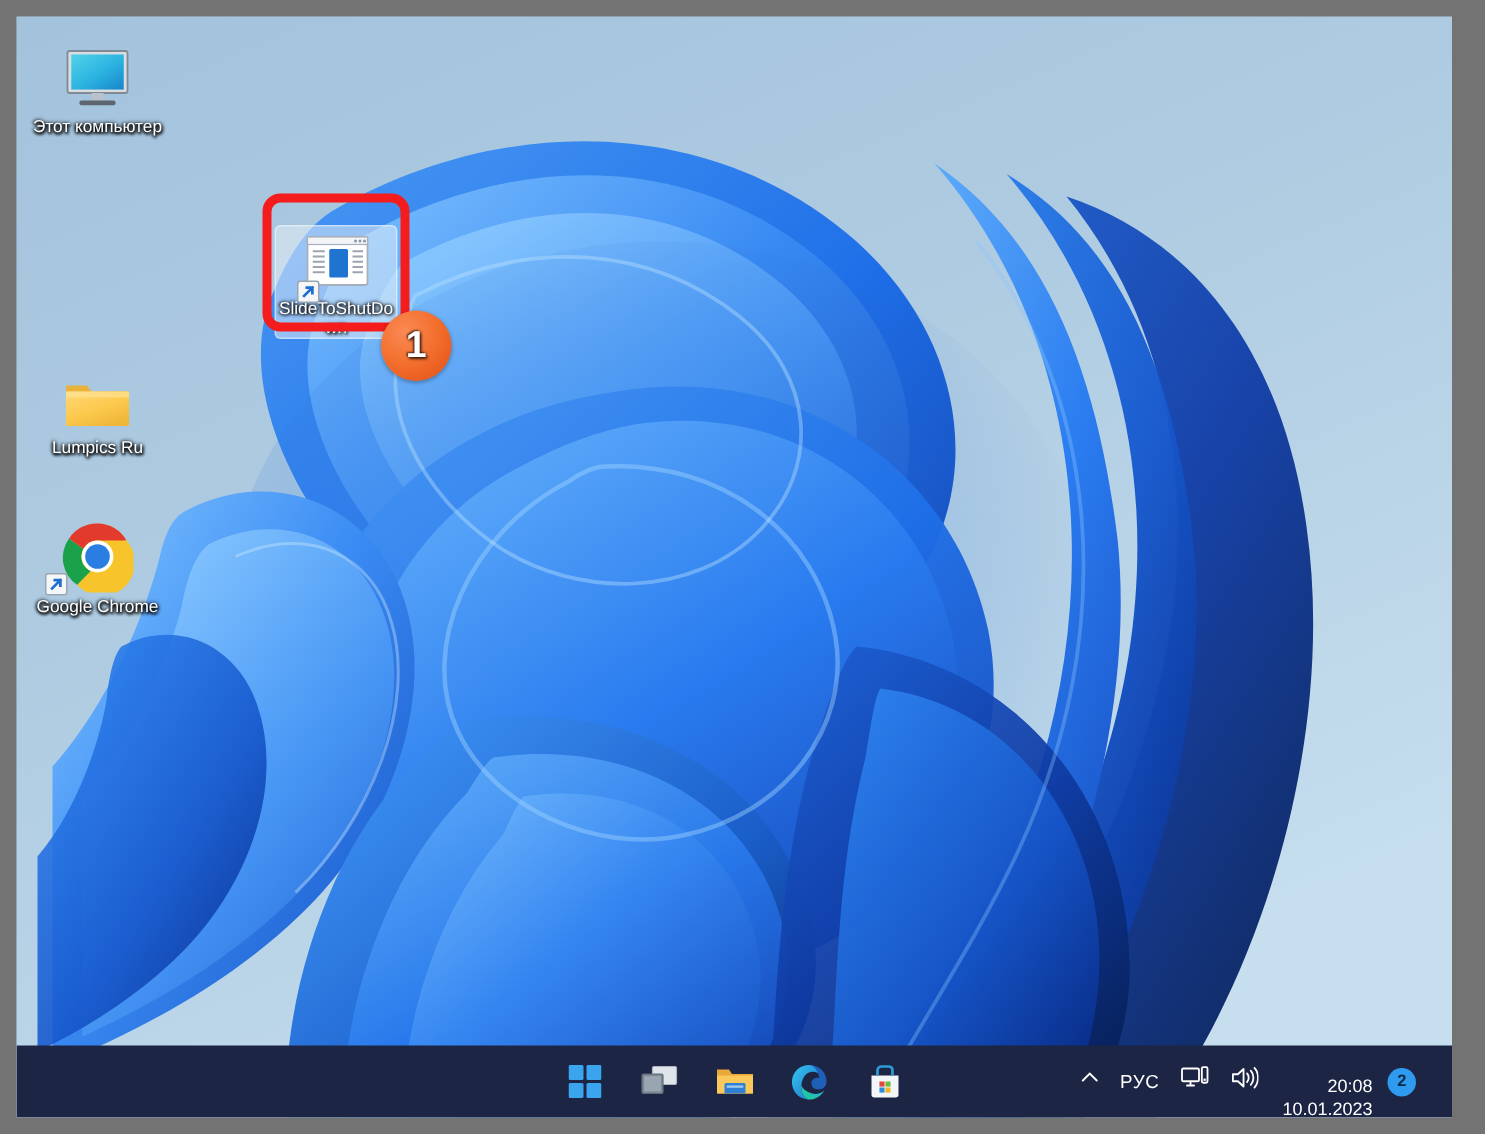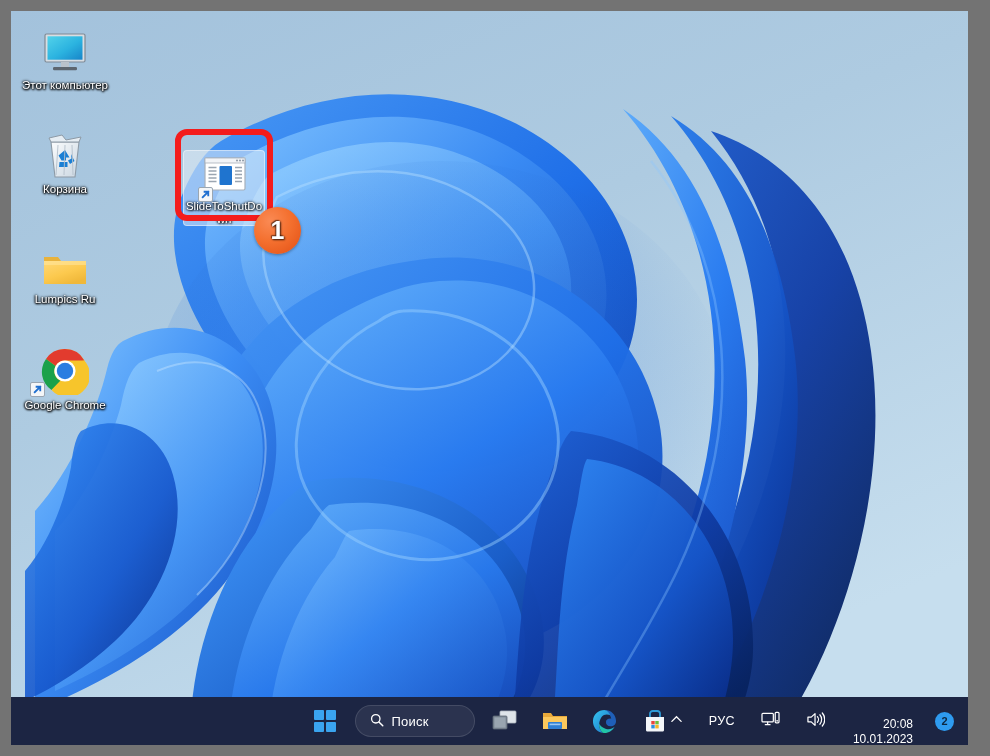--- a/index.html
+++ b/index.html
@@ -172,25 +172,25 @@
     align-items: center;
     gap: 8px;
     color: #ffffff;
     font-size: 13px;
   }
   #search-pill .label { letter-spacing: .2px; }
 
   
   #tray {
     position: absolute;
-    right: 10px;
+    right: 20px;
     height: 48px;
     display: flex;
     align-items: center;
-    gap: 12px;
+    gap: 0px;
     color: #ffffff;
   }
   .tray-item {
     height: 40px;
     display: flex;
     align-items: center;
     justify-content: center;
     padding: 0 7px;
     border-radius: 4px;
     cursor: default;
@@ -324,41 +324,20 @@
           </defs>
           <rect x="4" y="3" width="40" height="28" rx="1.5" fill="#d8dde2" stroke="#7f8a95" stroke-width="1.2"></rect>
           <rect x="6.5" y="5.3" width="35" height="23.4" fill="url(#scr)"></rect>
           <rect x="20" y="31" width="8" height="5" fill="#b9c2cb"></rect>
           <rect x="12" y="36" width="24" height="3.2" rx="1.2" fill="#5d666f"></rect>
         </svg>
       </div>
       <div class="caption">Этот компьютер</div>
     </div>
 
-    <div class="desk-icon" style="left:11px; top:118px;">
-      <div class="glyph">
-        <svg width="42" height="46" viewBox="0 0 42 46" xmlns="http://www.w3.org/2000/svg">
-          <defs>
-            <linearGradient id="bin" x1="0" y1="0" x2="1" y2="1">
-              <stop offset="0%" stop-color="#ffffff" stop-opacity=".95"></stop>
-              <stop offset="100%" stop-color="#cfd9e2" stop-opacity=".9"></stop>
-            </linearGradient>
-          </defs>
-          <path d="M7 9 L35 9 L31 44 L11 44 Z" fill="url(#bin)" stroke="#8d9aa6" stroke-width="1.1"></path>
-          <path d="M5 5 L18 2 L22 7 L37 4 L35 9 L7 9 Z" fill="#e6edf3" stroke="#8d9aa6" stroke-width="1"></path>
-          <g fill="#1b7fd4">
-            <path d="M21 17 L25.5 24.5 L22 24.5 L22 27.5 L17.5 27.5 L14.5 22.5 Z"></path>
-            <path d="M27 21 L30.5 28 L26 31 L24 27.5 L27.5 25.5 Z"></path>
-            <path d="M15.5 29 L23.5 29 L23.5 34 L15 34 Z"></path>
-          </g>
-          <path d="M14 12 L12 42 M21 12 L20 42 M28 12 L29 42" stroke="#b4c0cb" stroke-width=".9" fill="none"></path>
-        </svg>
-      </div>
-      <div class="caption">Корзина</div>
-    </div>
 
     <div class="desk-icon" style="left:11px; top:334px;">
       <div class="glyph">
         <svg width="48" height="48" viewBox="0 0 48 48" xmlns="http://www.w3.org/2000/svg">
           <circle cx="24" cy="24" r="22" fill="#f7c52b"></circle>
           <path d="M24 2 A22 22 0 0 1 43.3 13.4 L24 13.4 A10.6 10.6 0 0 0 14.6 19 L5 12 A22 22 0 0 1 24 2 Z" fill="#e23b2e"></path>
           <path d="M5 12 L14.6 19 A10.6 10.6 0 0 0 19.5 33.8 L10.5 43 A22 22 0 0 1 5 12 Z" fill="#1aa14a"></path>
           <path d="M43.3 13.4 A22 22 0 0 1 10.5 43 L19.5 33.8 A10.6 10.6 0 0 0 33 24 A10.6 10.6 0 0 0 29.8 16.4 Z" fill="#f7c52b"></path>
           <circle cx="24" cy="24" r="10.6" fill="#ffffff"></circle>
           <circle cx="24" cy="24" r="8.2" fill="#2a7de1"></circle>
@@ -425,29 +404,20 @@
 
         <div class="tb-btn">
           <svg width="22" height="22" viewBox="0 0 22 22" xmlns="http://www.w3.org/2000/svg">
             <rect x="0" y="0" width="10" height="10" rx="1" fill="#3aa4ef"></rect>
             <rect x="12" y="0" width="10" height="10" rx="1" fill="#3aa4ef"></rect>
             <rect x="0" y="12" width="10" height="10" rx="1" fill="#3aa4ef"></rect>
             <rect x="12" y="12" width="10" height="10" rx="1" fill="#3aa4ef"></rect>
           </svg>
         </div>
 
-        <div id="search-pill">
-          <span>
-            <svg width="14" height="14" viewBox="0 0 16 16" xmlns="http://www.w3.org/2000/svg">
-              <circle cx="6.6" cy="6.6" r="4.8" fill="none" stroke="#ffffff" stroke-width="1.5"></circle>
-              <path d="M10.2 10.2 L14.6 14.6" stroke="#ffffff" stroke-width="1.7" stroke-linecap="round"></path>
-            </svg>
-          </span>
-          <span class="label">Поиск</span>
-        </div>
 
         <div class="tb-btn">
           <svg width="26" height="22" viewBox="0 0 26 22" xmlns="http://www.w3.org/2000/svg">
             <rect x="8" y="1" width="16" height="12" rx="1" fill="#dfe5ea" stroke="#aeb7c0" stroke-width=".8"></rect>
             <rect x="1" y="6" width="14" height="13" rx="1" fill="#7c8995" stroke="#5f6b76" stroke-width=".8"></rect>
             <rect x="2.4" y="7.4" width="11.2" height="10.2" fill="#99a5b0"></rect>
           </svg>
         </div>
 
         <div class="tb-btn">

